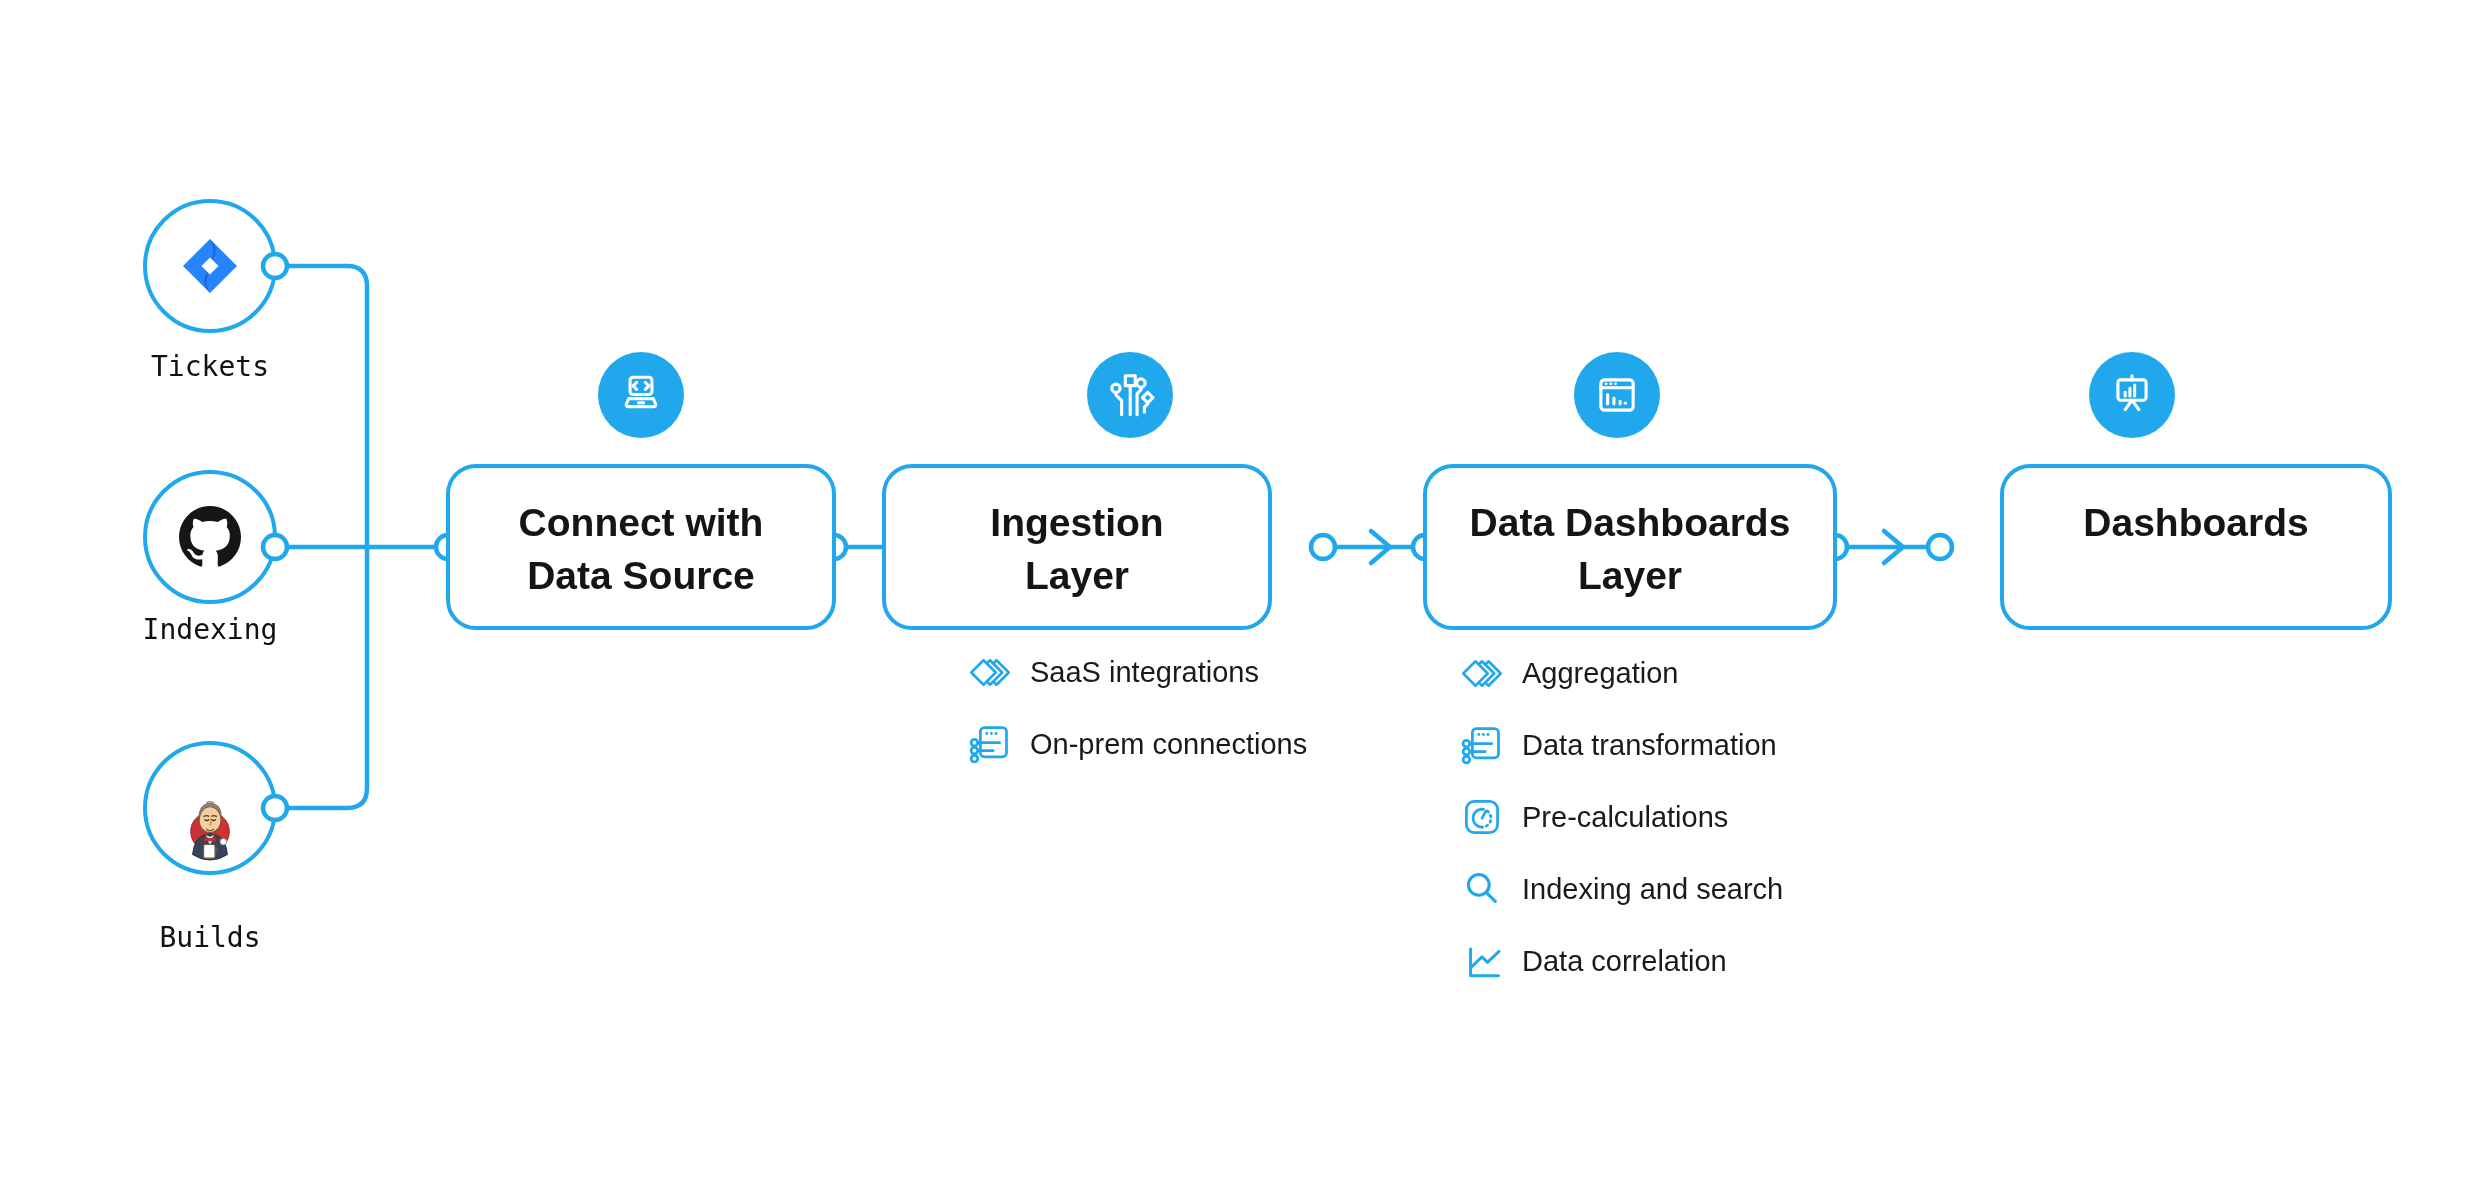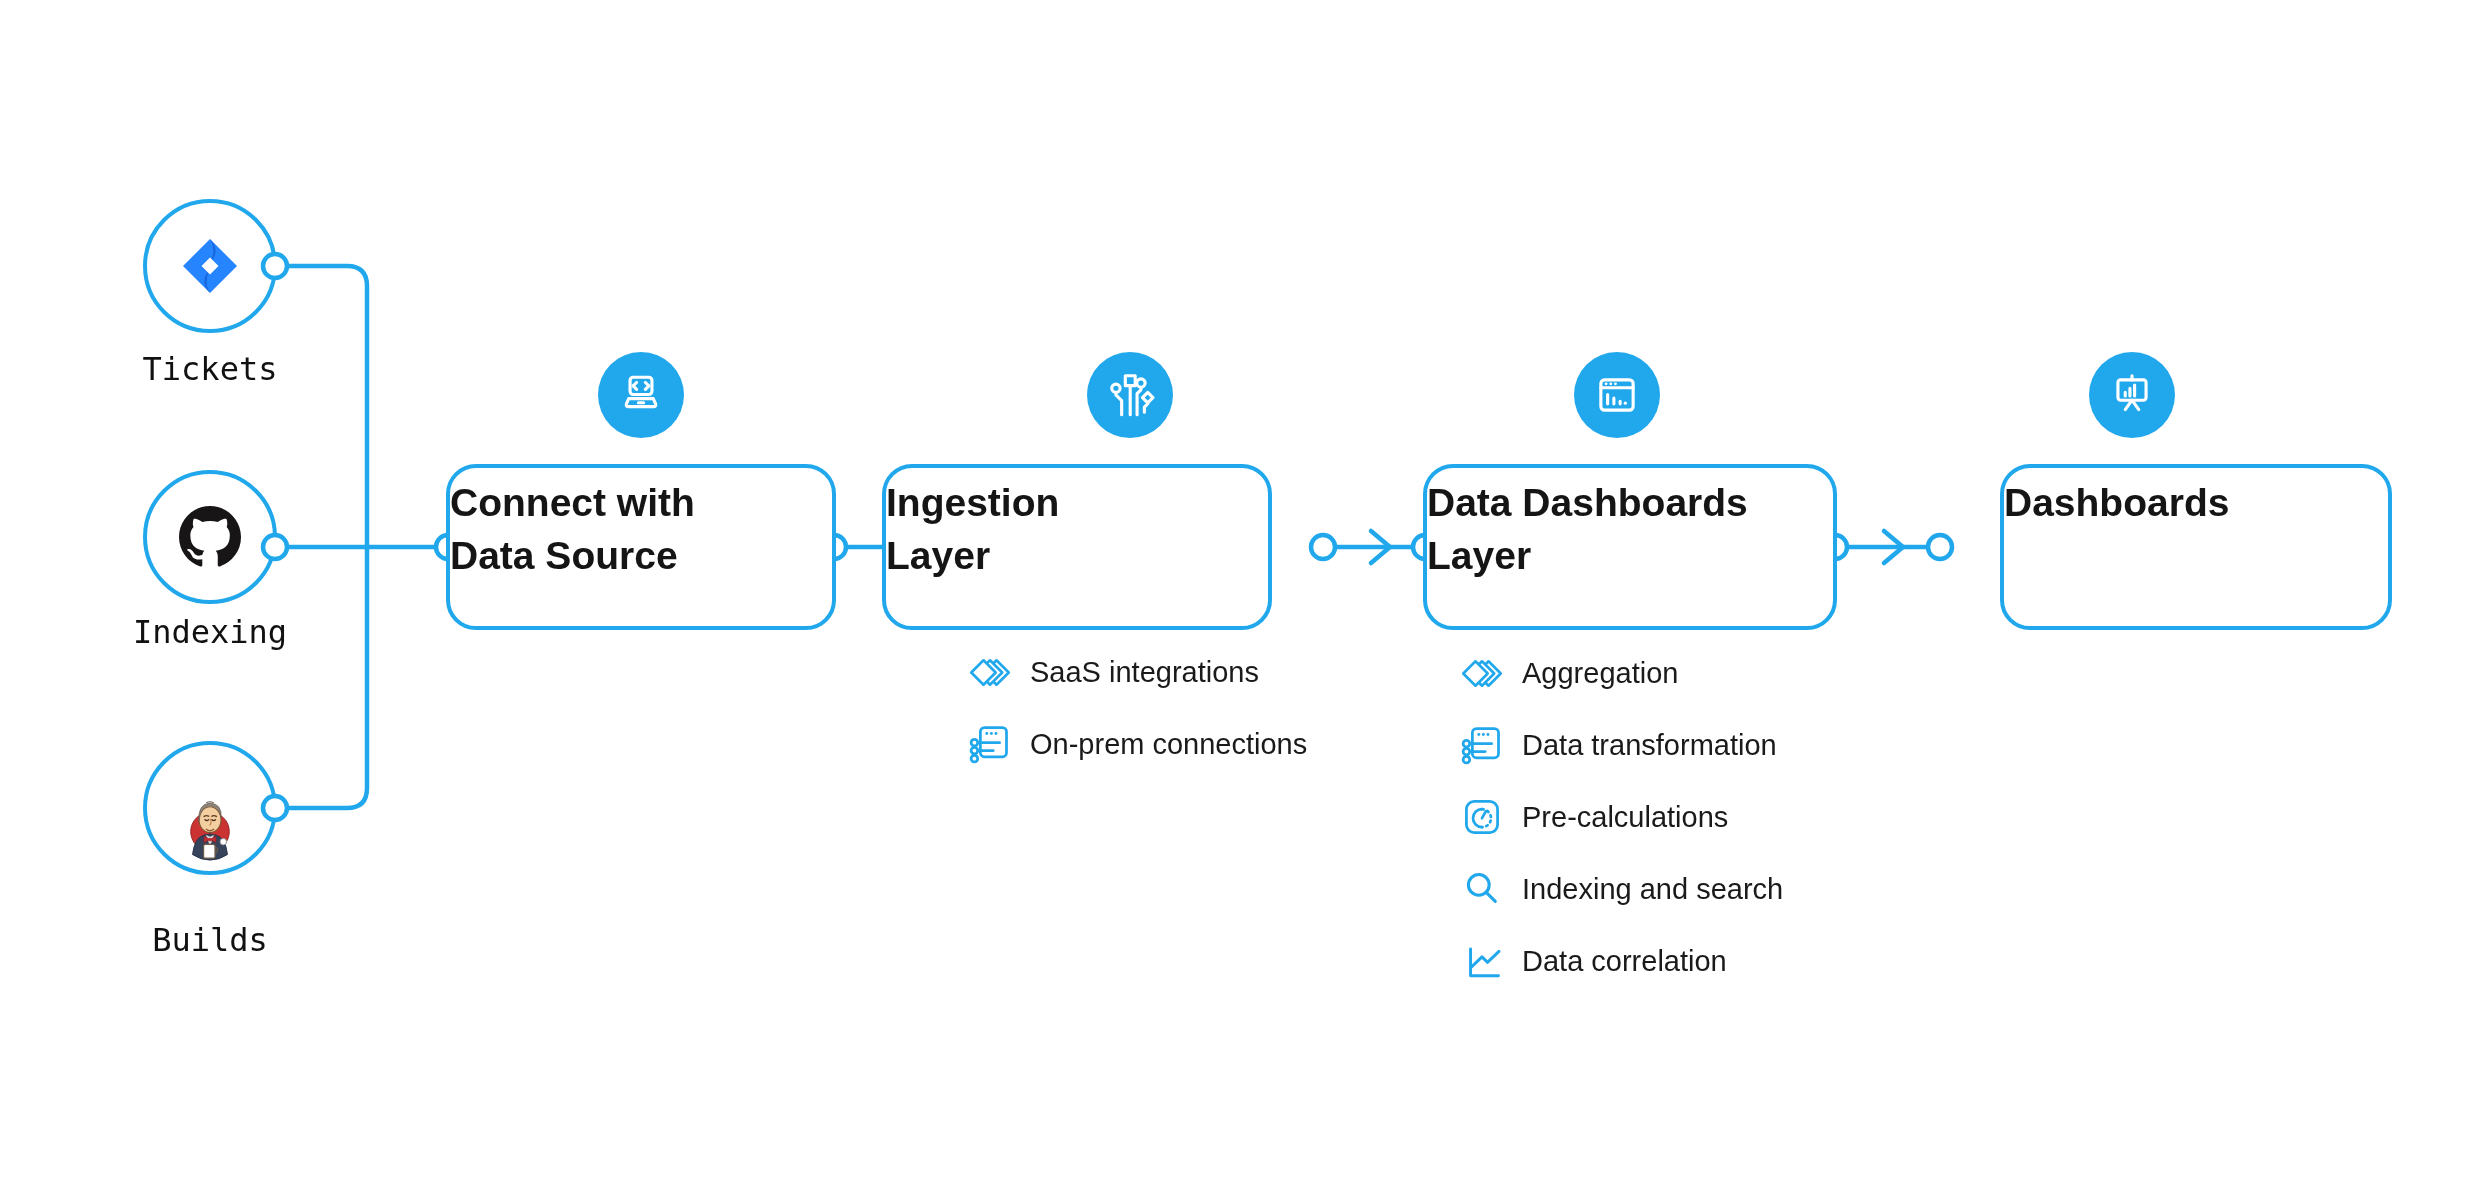--- a/index.html
+++ b/index.html
@@ -5,26 +5,26 @@
   :root { --accent:#21A8EC; }
   html,body{margin:0;padding:0;background:#fff;}
   .canvas{
     position:relative;width:2490px;height:1182px;background:#ffffff;
     font-family:"Liberation Sans",sans-serif;overflow:hidden;
   }
   .connector-layer{position:absolute;left:0;top:0;pointer-events:none;color:var(--accent);}
   .logo{position:absolute;}
   .src-label{
     position:absolute;width:300px;text-align:center;
-    font-family:"DejaVu Sans Mono",monospace;font-size:32px;font-weight:500;color:#111;
+    font-family:"DejaVu Sans Mono",monospace;font-size:28px;font-weight:500;color:#111;
   }
   .stage-box{
     position:absolute;top:464px;height:166px;box-sizing:border-box;
     border:4px solid var(--accent);border-radius:30px;background:#fff;
-    display:flex;flex-direction:column;align-items:flex-start;padding-top:8px;
+    display:flex;flex-direction:column;align-items:center;padding-top:28px;
   }
   .title-line{
     font-weight:700;font-size:39px;line-height:53px;color:#151515;white-space:nowrap;
   }
   .icon-bubble{
     position:absolute;top:352px;width:86px;height:86px;border-radius:50%;
     background:var(--accent);display:flex;align-items:center;justify-content:center;
   }
   .feature-list{position:absolute;display:flex;flex-direction:column;}
   .feature-row{display:flex;align-items:center;height:44px;margin-bottom:28px;}

